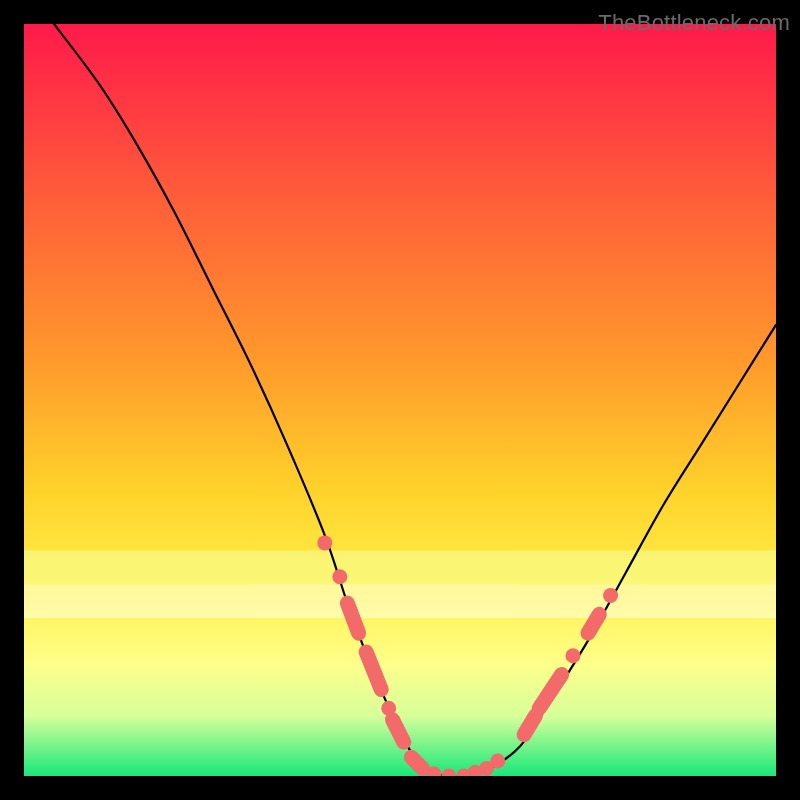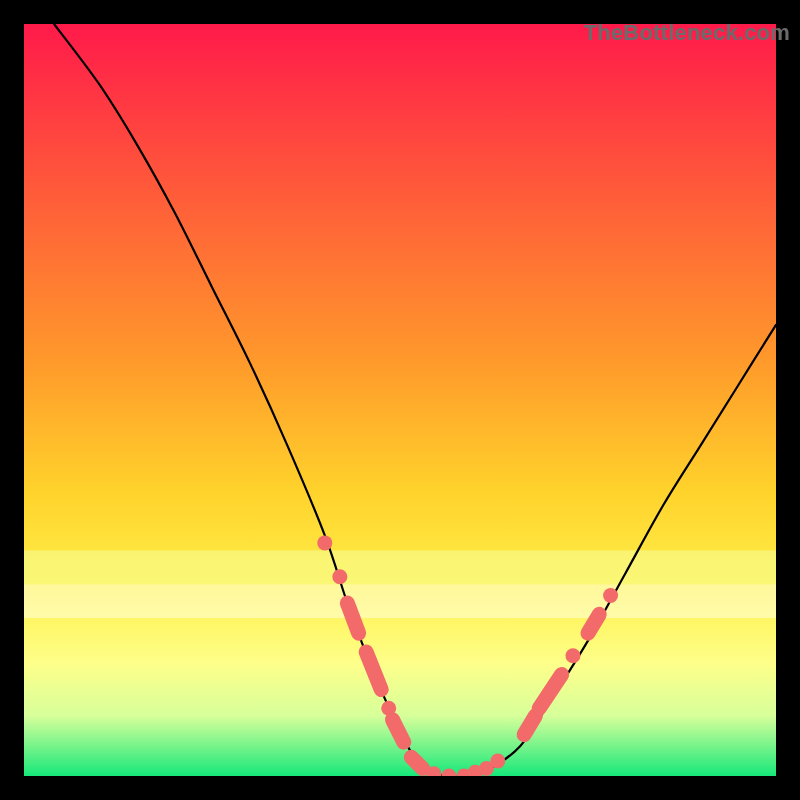--- a/index.html
+++ b/index.html
@@ -21,24 +21,24 @@
   }
   .plot-area {
     position: absolute;
     left: 0;
     top: 0;
     width: 752px;
     height: 752px;
   }
   .watermark {
     position: absolute;
-    top: 20px;
+    top: 10px;
     right: 10px;
     font-size: 22px;
-    font-weight: 700;
+    font-weight: 400;
     color: #6b6b6b;
     letter-spacing: 0.2px;
     font-family: Arial, Helvetica, sans-serif;
     margin-left: 44px;
   }
   svg {
     display: block;
   }
 </style>
 </head>

